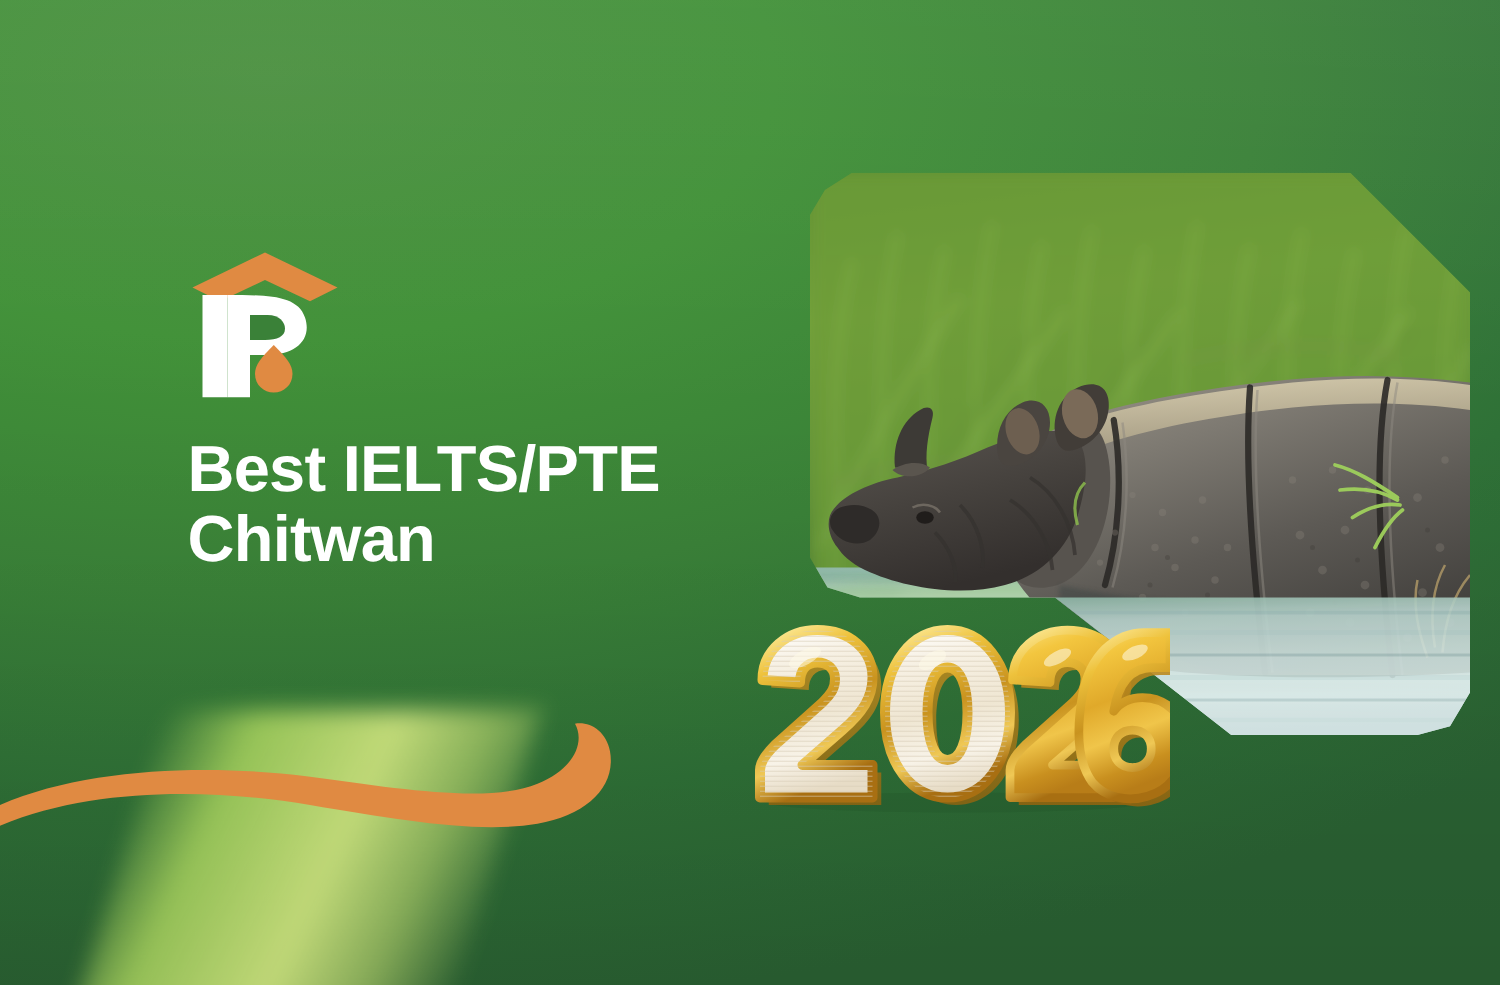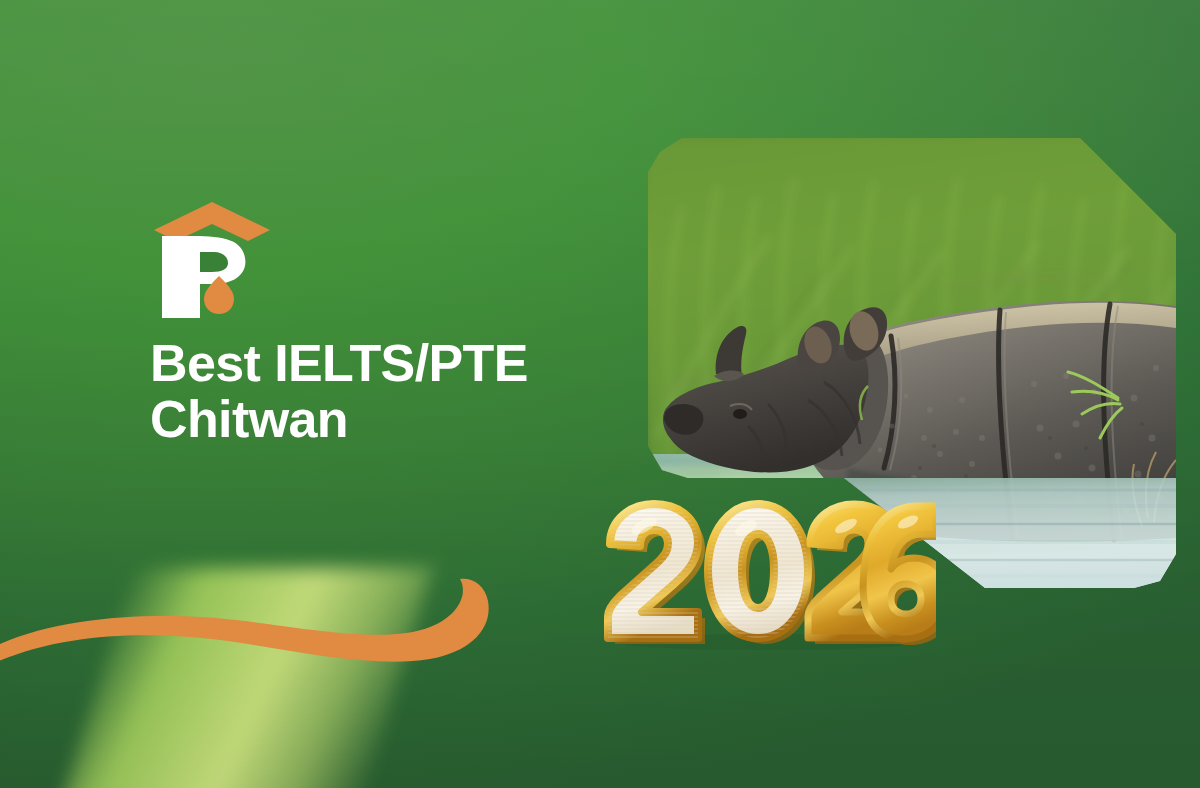--- a/index.html
+++ b/index.html
@@ -46,21 +46,21 @@
   
   #logo {
     position:absolute;
     left:152px; top:200px;
     width:120px; height:118px;
   }
 
   
   #headline {
     position:absolute;
-    left:150px; top:336px;
+    left:150px; top:349px;
     width:470px;
     color:#ffffff;
     font-size:52px;
     font-weight:bold;
     line-height:1.07;
     letter-spacing:-0.6px;
   }
   #headline .line { display:block; white-space:nowrap; }
 
   

